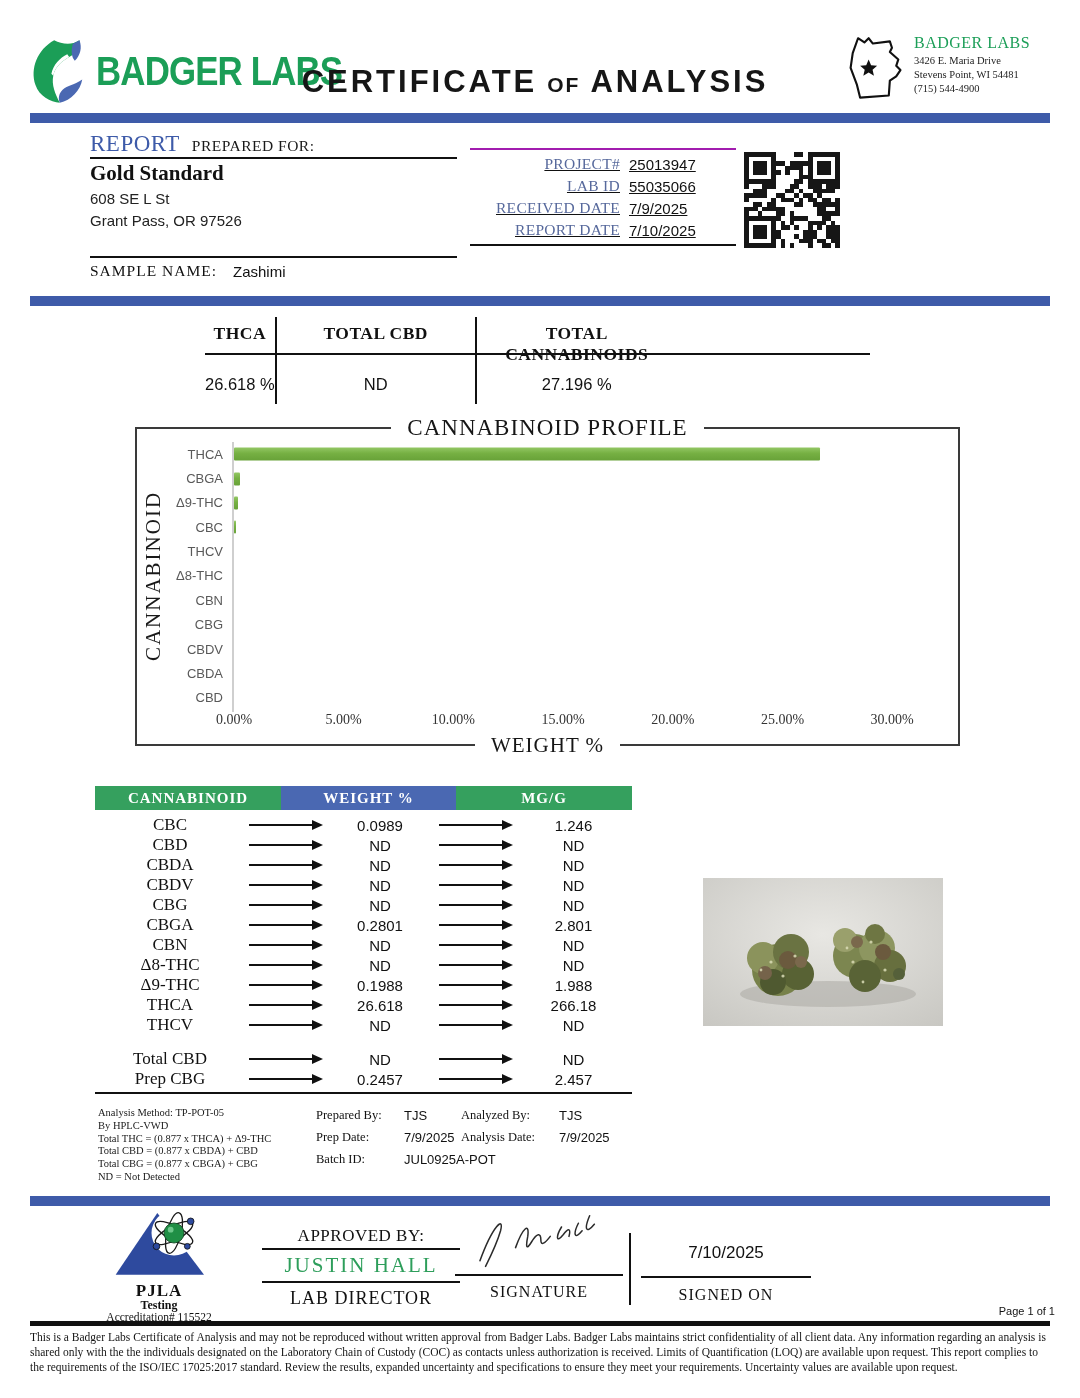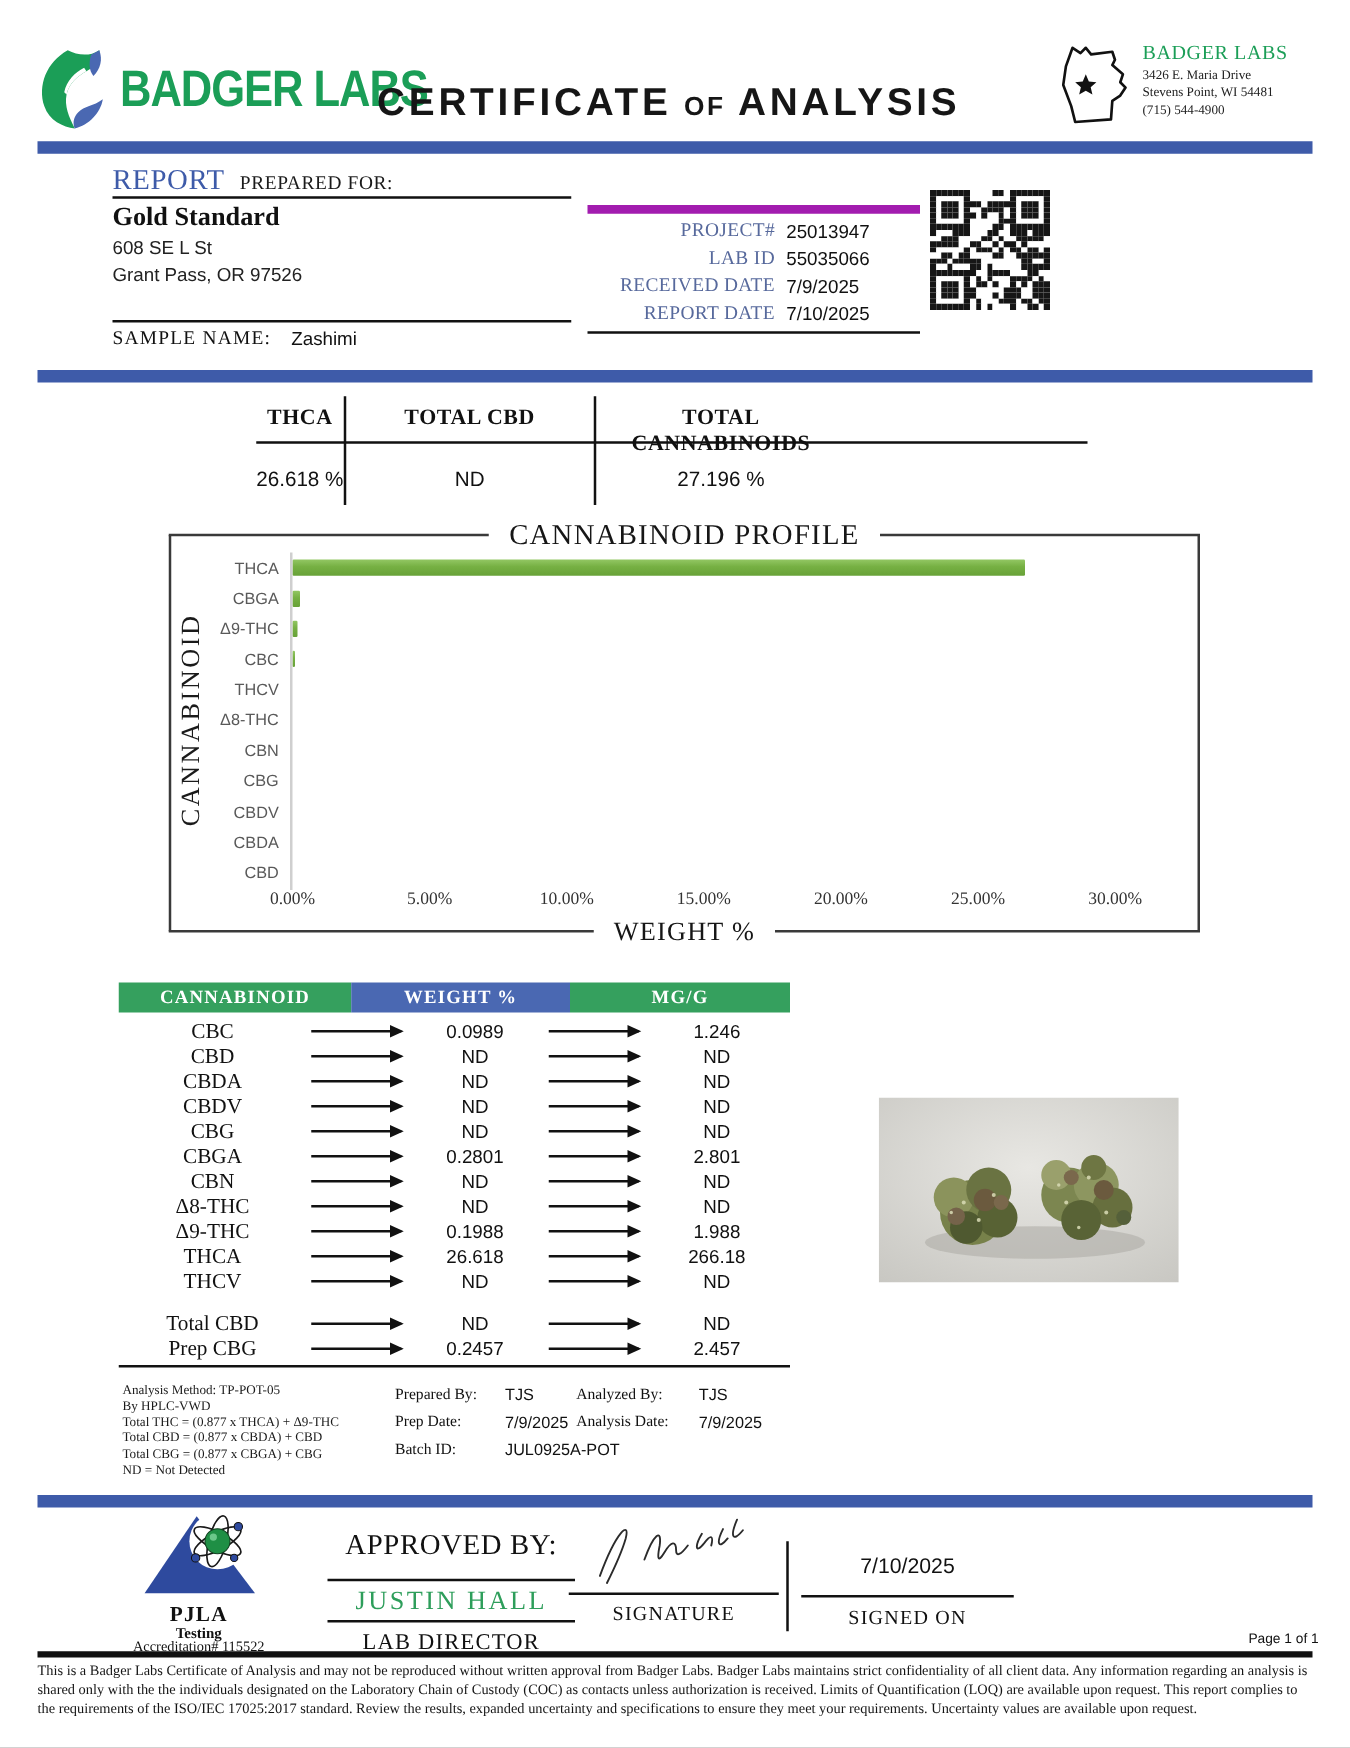--- a/index.html
+++ b/index.html
@@ -24,21 +24,21 @@
   
   .report-heading { position:absolute; left:90px; top:131px; }
   .report-word { color:#3e5ba9; font-size:23px; letter-spacing:.5px; }
   .report-suffix { color:#1a1a1a; font-size:15.5px; letter-spacing:.5px; margin-left:8px; }
   .rule { position:absolute; height:2px; background:#111; }
   .rule-l1 { left:90px; top:157px; width:367px; }
   .rule-l2 { left:90px; top:256px; width:367px; }
   .client-name { position:absolute; left:90px; top:161px; font-weight:bold; font-size:21px; }
   .client-a1 { position:absolute; left:90px; top:190px; font-size:15px; color:#222; }
   .client-a2 { position:absolute; left:90px; top:212px; font-size:15px; color:#222; }
-  .fields { position:absolute; left:470px; top:164px; width:266px; border-top:7px solid #a21caf; border-bottom:2px solid #111; padding:3px 0; }
+  .fields { position:absolute; left:470px; top:148px; width:266px; border-top:2px solid #a21caf; border-bottom:2px solid #111; padding:3px 0;text-decoration:underline; }
   .field-row { display:flex; align-items:center; height:22px; }
   .field-label { width:150px; text-align:right; color:#57699c; font-size:15.5px; letter-spacing:.3px; }
   .field-value { margin-left:9px; font-size:15px; }
   .qr { position:absolute; left:744px; top:152px; width:96px; height:96px; display:grid; grid-template-columns:repeat(21,1fr); grid-template-rows:repeat(21,1fr); background:#fff; }
   .qcell { background:#fff; } .qcell.on { background:#161616; }
   .sample-label { position:absolute; left:90px; top:262px; font-size:15.5px; letter-spacing:1px; }
   .sample-value { position:absolute; left:233px; top:263px; font-size:15px; }
 
   
   .summary { position:absolute; left:205px; top:317px; width:665px; display:flex; }
@@ -98,21 +98,21 @@
   
   .photo { position:absolute; left:703px; top:878px; width:240px; height:148px; }
 
   
   .pjla { position:absolute; left:88px; top:1208px; width:142px; text-align:center; }
   .pjla svg { width:108px; height:70px; }
   .pjla-name { font-weight:bold; font-size:17px; letter-spacing:1px; line-height:17px; }
   .pjla-sub { font-weight:bold; font-size:12px; line-height:12px; }
   .pjla-accred { font-size:11.5px; line-height:13px; }
   .approved { position:absolute; left:262px; top:1227px; width:198px; text-align:center; }
-  .approved-by { font-size:23px; letter-spacing:.5px; line-height:18px; padding-bottom:18px; border-bottom:2px solid #111; }
+  .approved-by { font-size:17px; letter-spacing:.5px; line-height:18px; padding-bottom:3px; border-bottom:2px solid #111; }
   .approver { font-size:21px; letter-spacing:2px; color:#2e9e5b; padding:3px 0; border-bottom:2px solid #111; }
   .approver-title { font-size:18px; letter-spacing:1px; padding-top:5px; }
   .sigblock { position:absolute; left:455px; top:1212px; width:168px; text-align:center; border-bottom:0; }
   .sigline { border-bottom:2px solid #111; height:64px; }
   .sigblock svg { width:160px; height:60px; }
   .sig-label { font-size:16px; letter-spacing:1px; padding-top:7px; }
   .vdiv { position:absolute; left:629px; top:1233px; width:2px; height:72px; background:#111; }
   .signed { position:absolute; left:641px; top:1227px; width:170px; text-align:center; }
   .signed-date { font-family:"Liberation Sans",sans-serif; font-size:17px; padding:16px 0 13px; border-bottom:2px solid #111; }
   .signed-label { font-size:16px; letter-spacing:1px; padding-top:8px; }

